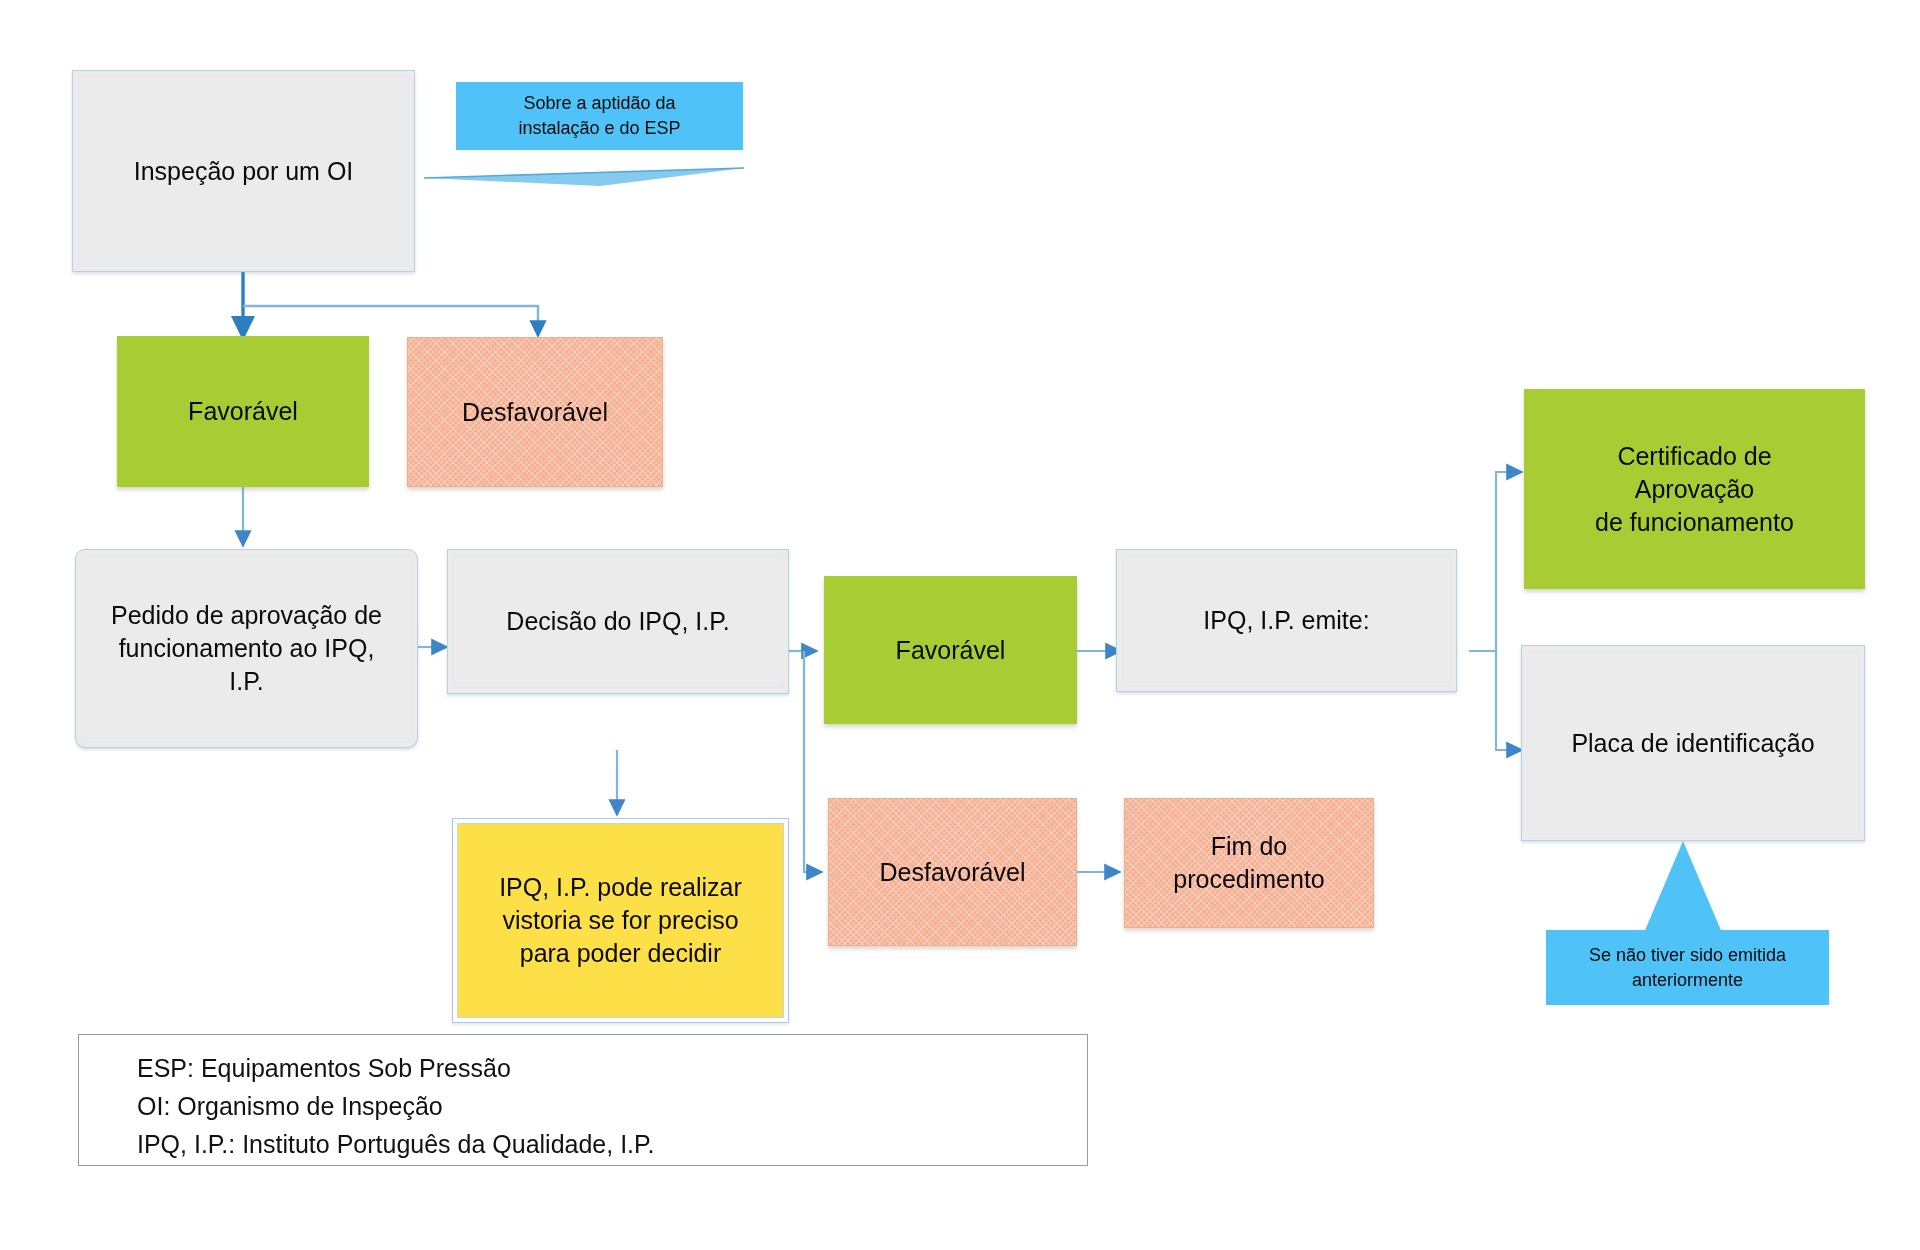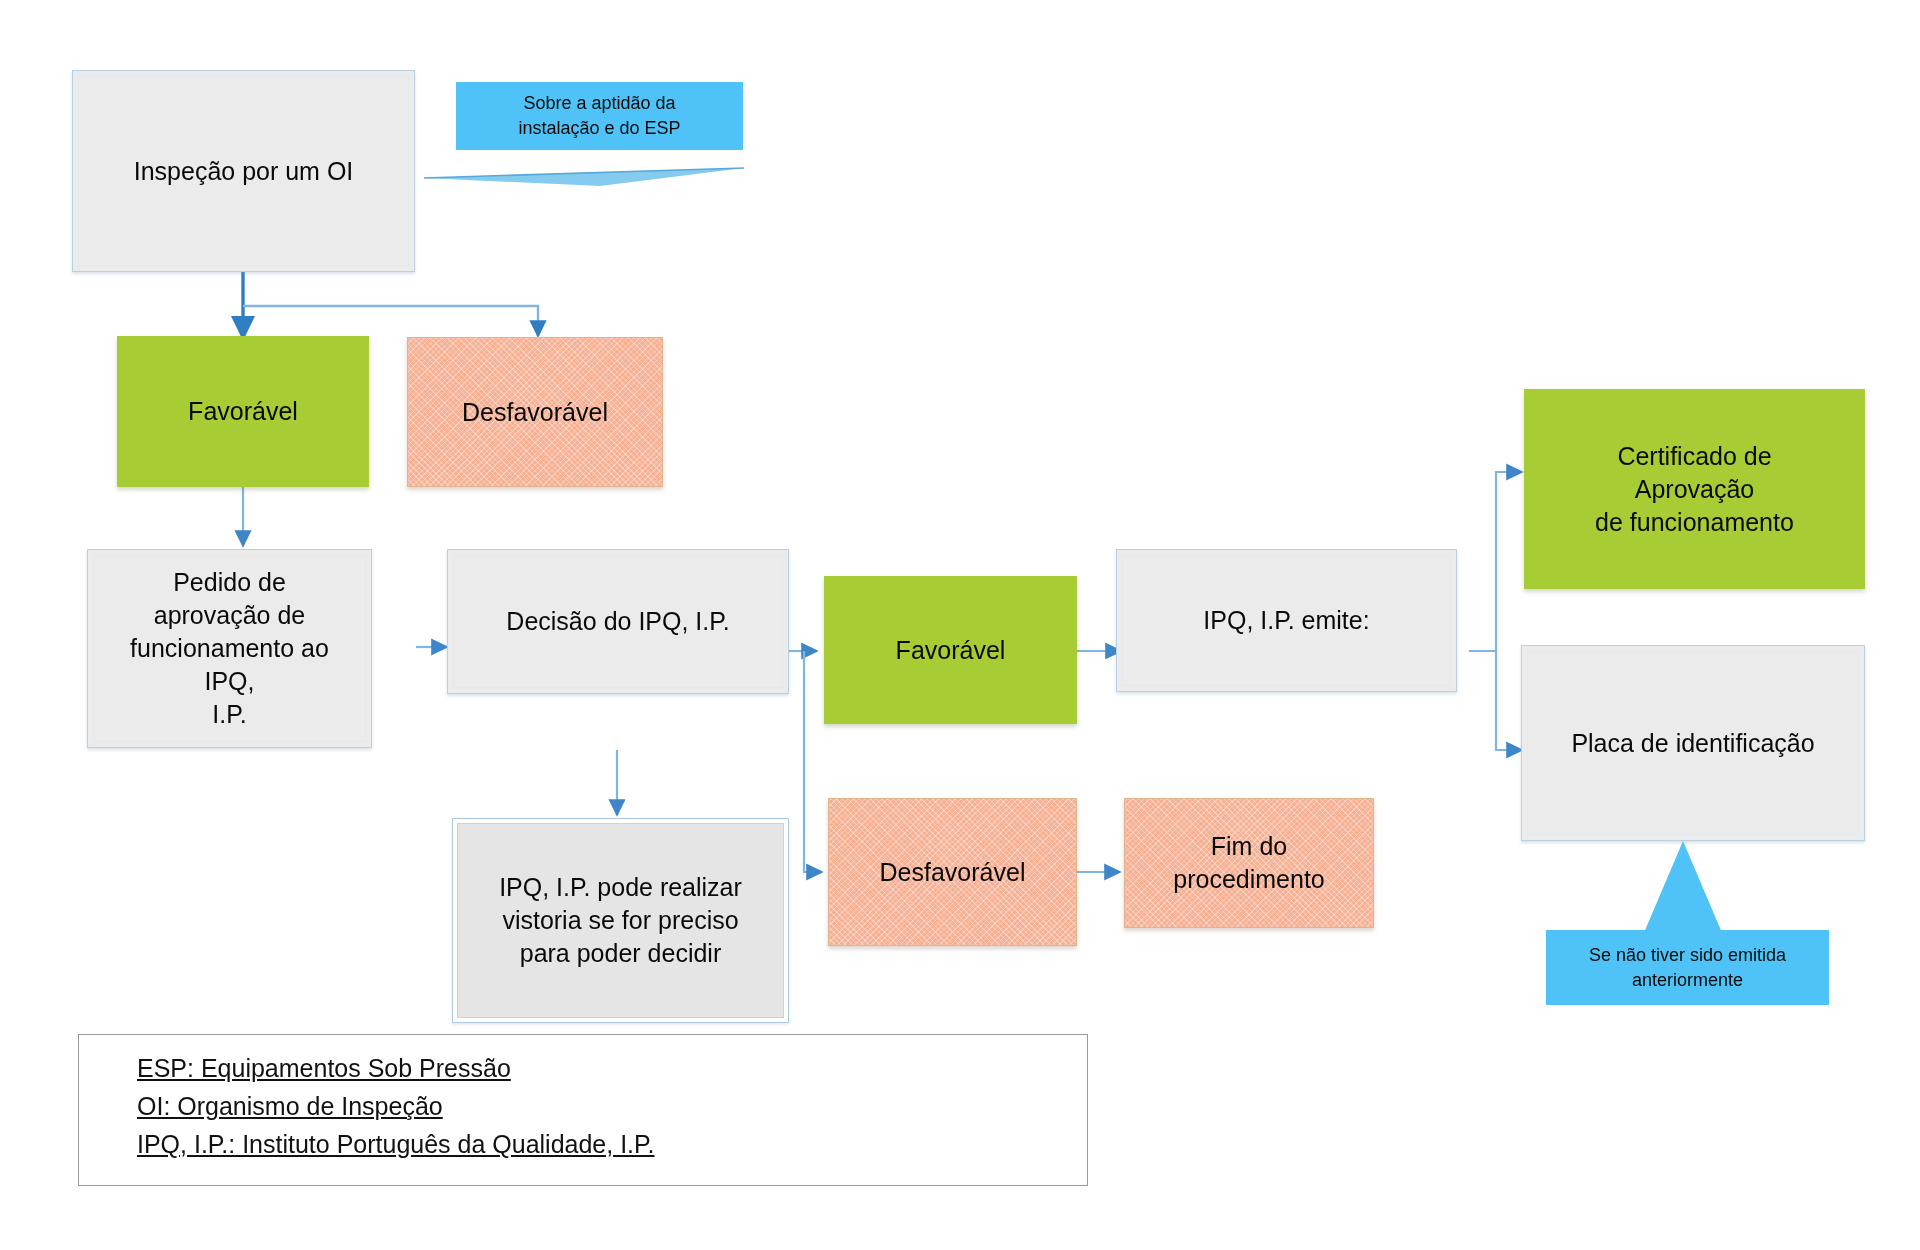--- a/index.html
+++ b/index.html
@@ -53,21 +53,21 @@
   .salmon {
     background-color: #f6b195;
     background-image:
       repeating-linear-gradient(45deg,  rgba(255,255,255,.30) 0 1px, rgba(255,255,255,0) 1px 4px),
       repeating-linear-gradient(-45deg, rgba(255,255,255,.30) 0 1px, rgba(255,255,255,0) 1px 4px);
     border: 1px solid #e0b58e;
     box-shadow: 0 3px 4px rgba(150,120,105,.30);
   }
   
   .white-double {
-    background: #e5e5e5;
+    background: #fde047;
     border: 1px solid #a9c9e4;
     box-shadow:
       inset 0 0 0 4px #ffffff,
       inset 0 0 0 5px #bcd7ec,
       0 2px 3px rgba(130,160,185,.22);
   }
   .legend-box {
     background: #ffffff;
     border: 1px solid #9a9a9a;
     display: block;
@@ -148,21 +148,21 @@
   </div>
 
   <div class="node green" style="left:117px; top:336px; width:252px; height:151px;">
     <span>Favorável</span>
   </div>
 
   <div class="node salmon" style="left:407px; top:337px; width:256px; height:150px;">
     <span>Desfavorável</span>
   </div>
 
-  <div class="node grey" style="left:87px; top:549px; width:285px; height:199px;">
+  <div class="node grey" style="left:75px; top:549px; width:343px; height:199px;border-radius:10px;">
     <span>
       <span class="nb">Pedido de aprovação de</span>
       <span class="nb">funcionamento ao IPQ,</span>
       <span class="nb">I.P.</span>
     </span>
   </div>
 
   <div class="node grey" style="left:447px; top:549px; width:342px; height:145px;">
     <span>Decisão do IPQ, I.P.</span>
   </div>
@@ -205,19 +205,19 @@
     <span class="bold">Placa de identificação</span>
   </div>
 
   <div class="callout" style="left:1546px; top:930px; width:283px; height:75px;">
     <span>
       <span class="nb">Se não tiver sido emitida</span>
       <span class="nb">anteriormente</span>
     </span>
   </div>
 
-  <div class="node legend-box" style="left:78px; top:1034px; width:1010px; height:152px;text-decoration:underline;">
+  <div class="node legend-box" style="left:78px; top:1034px; width:1010px; height:132px;">
     <div class="legend-line">ESP: Equipamentos Sob Pressão</div>
     <div class="legend-line">OI: Organismo de Inspeção</div>
     <div class="legend-line">IPQ, I.P.: Instituto Português da Qualidade, I.P.</div>
   </div>
 
 </div>
 
 </body></html>

